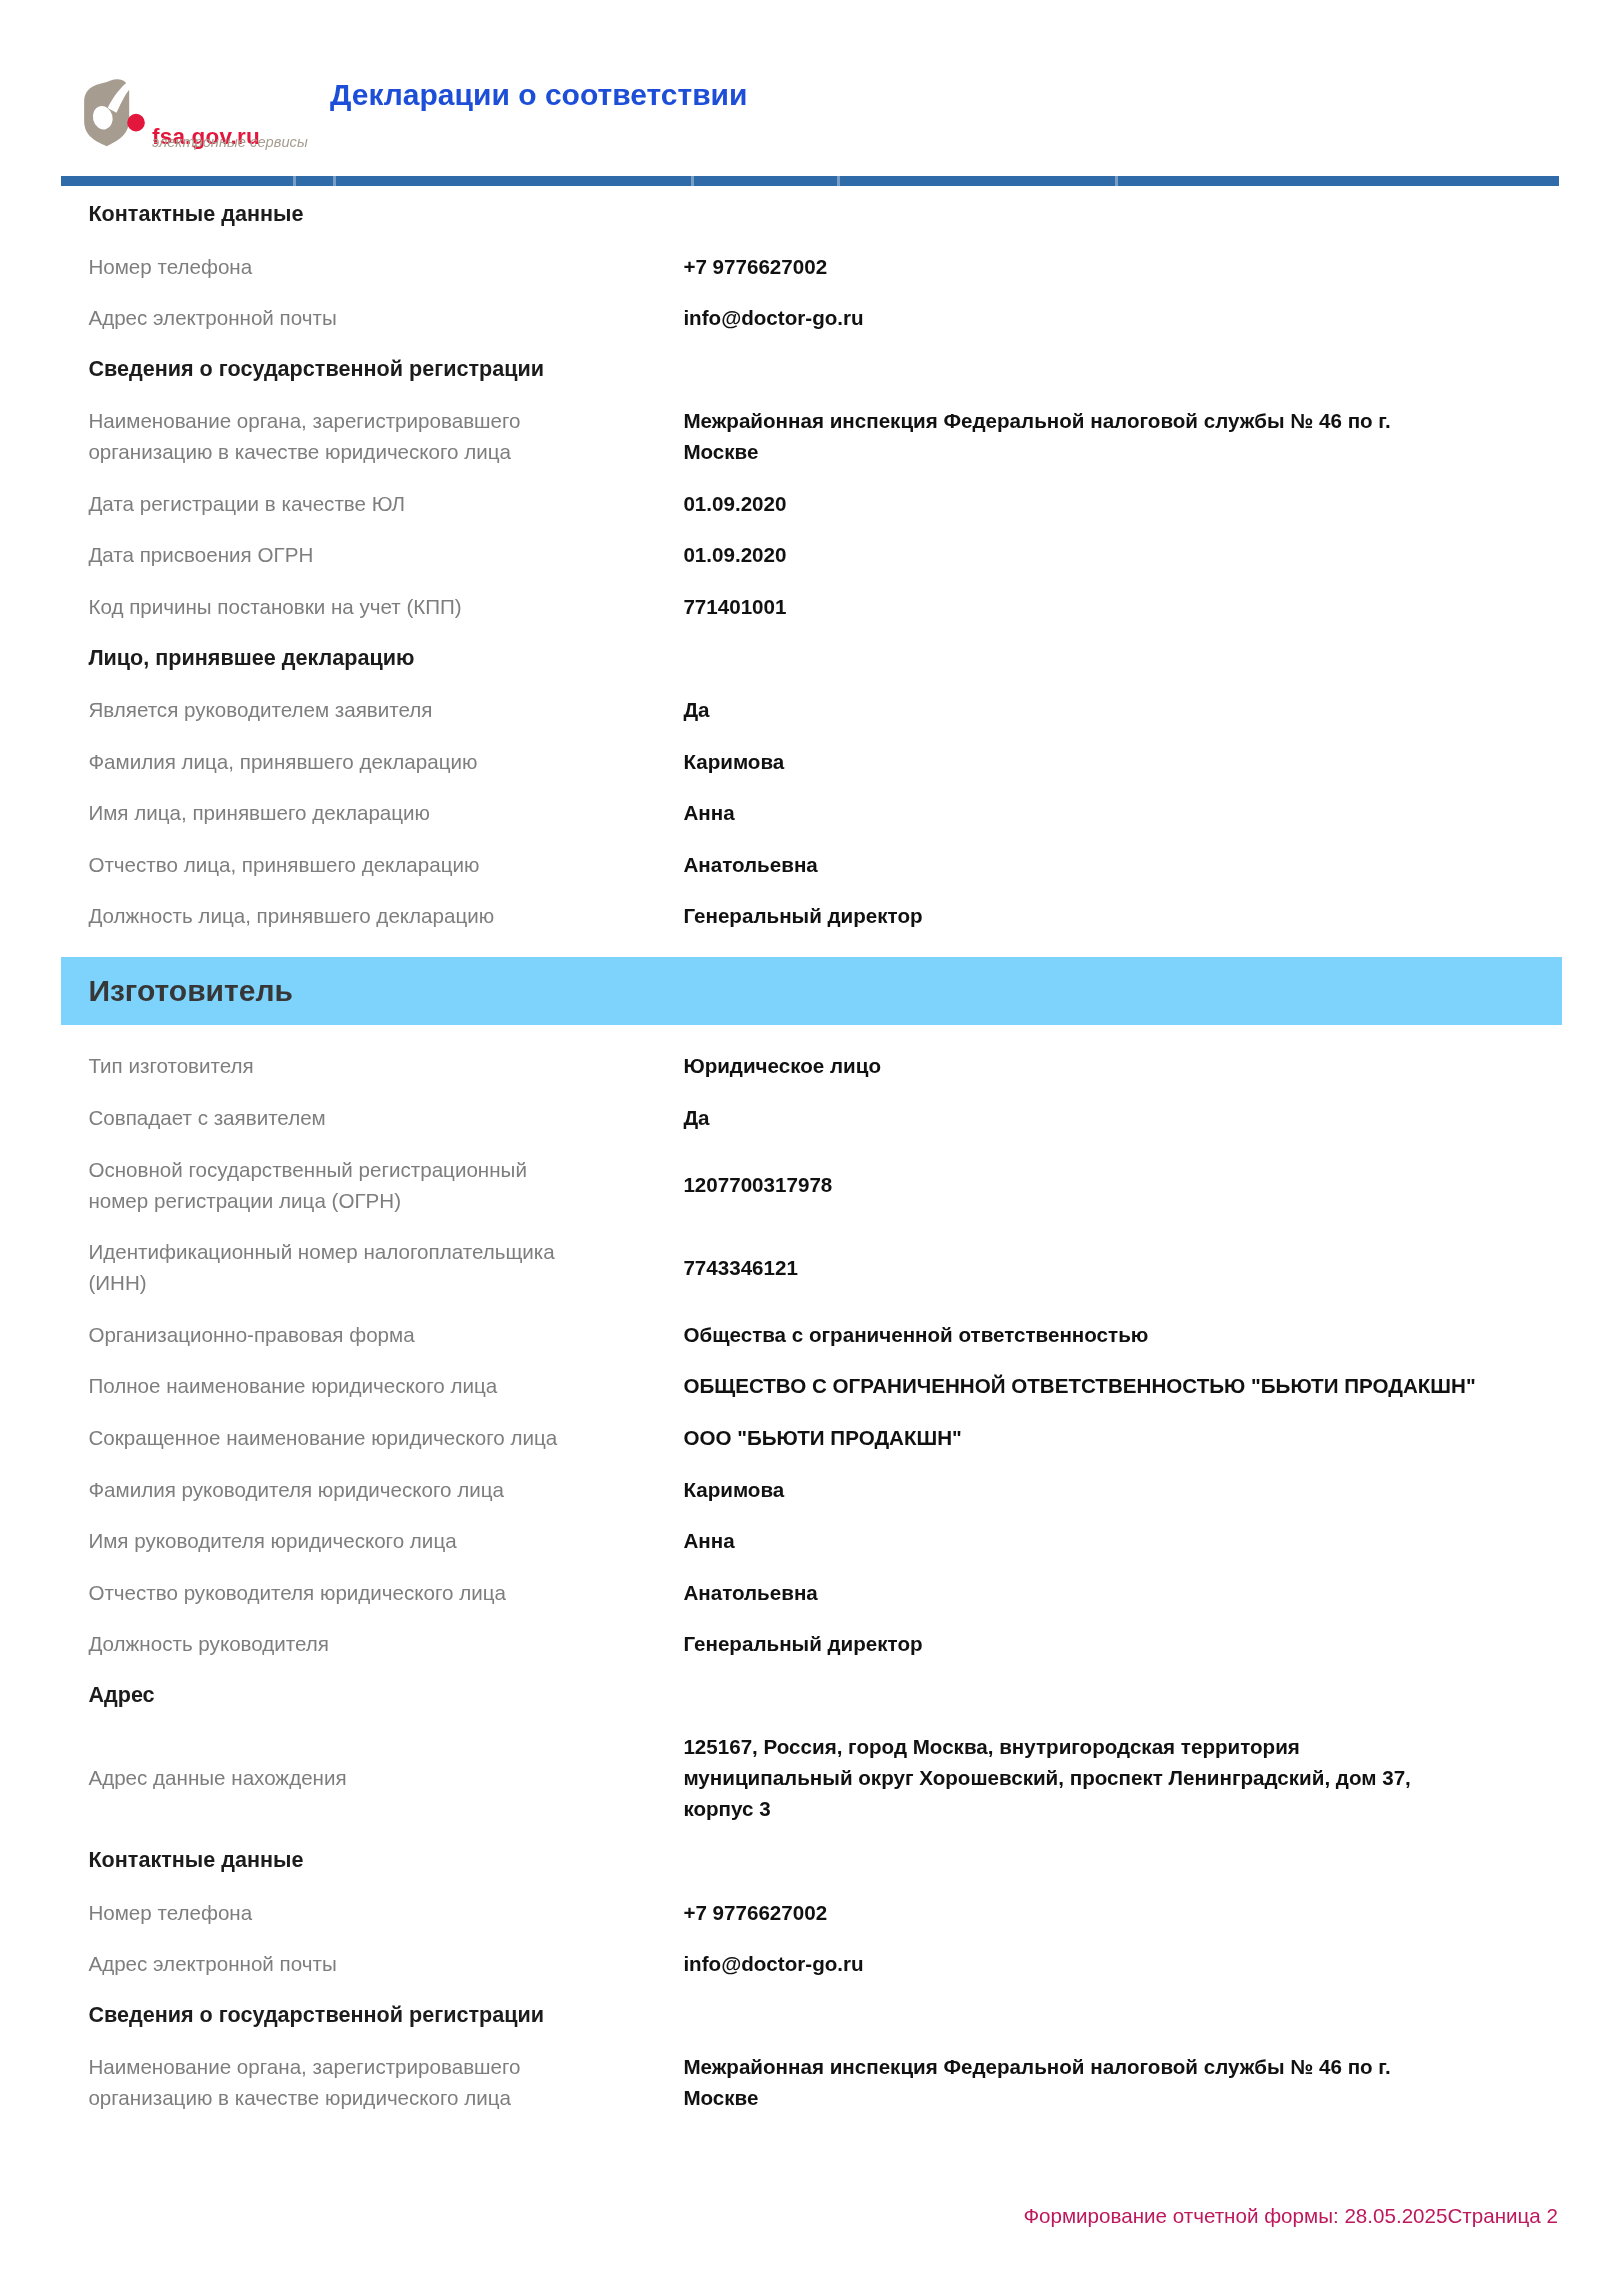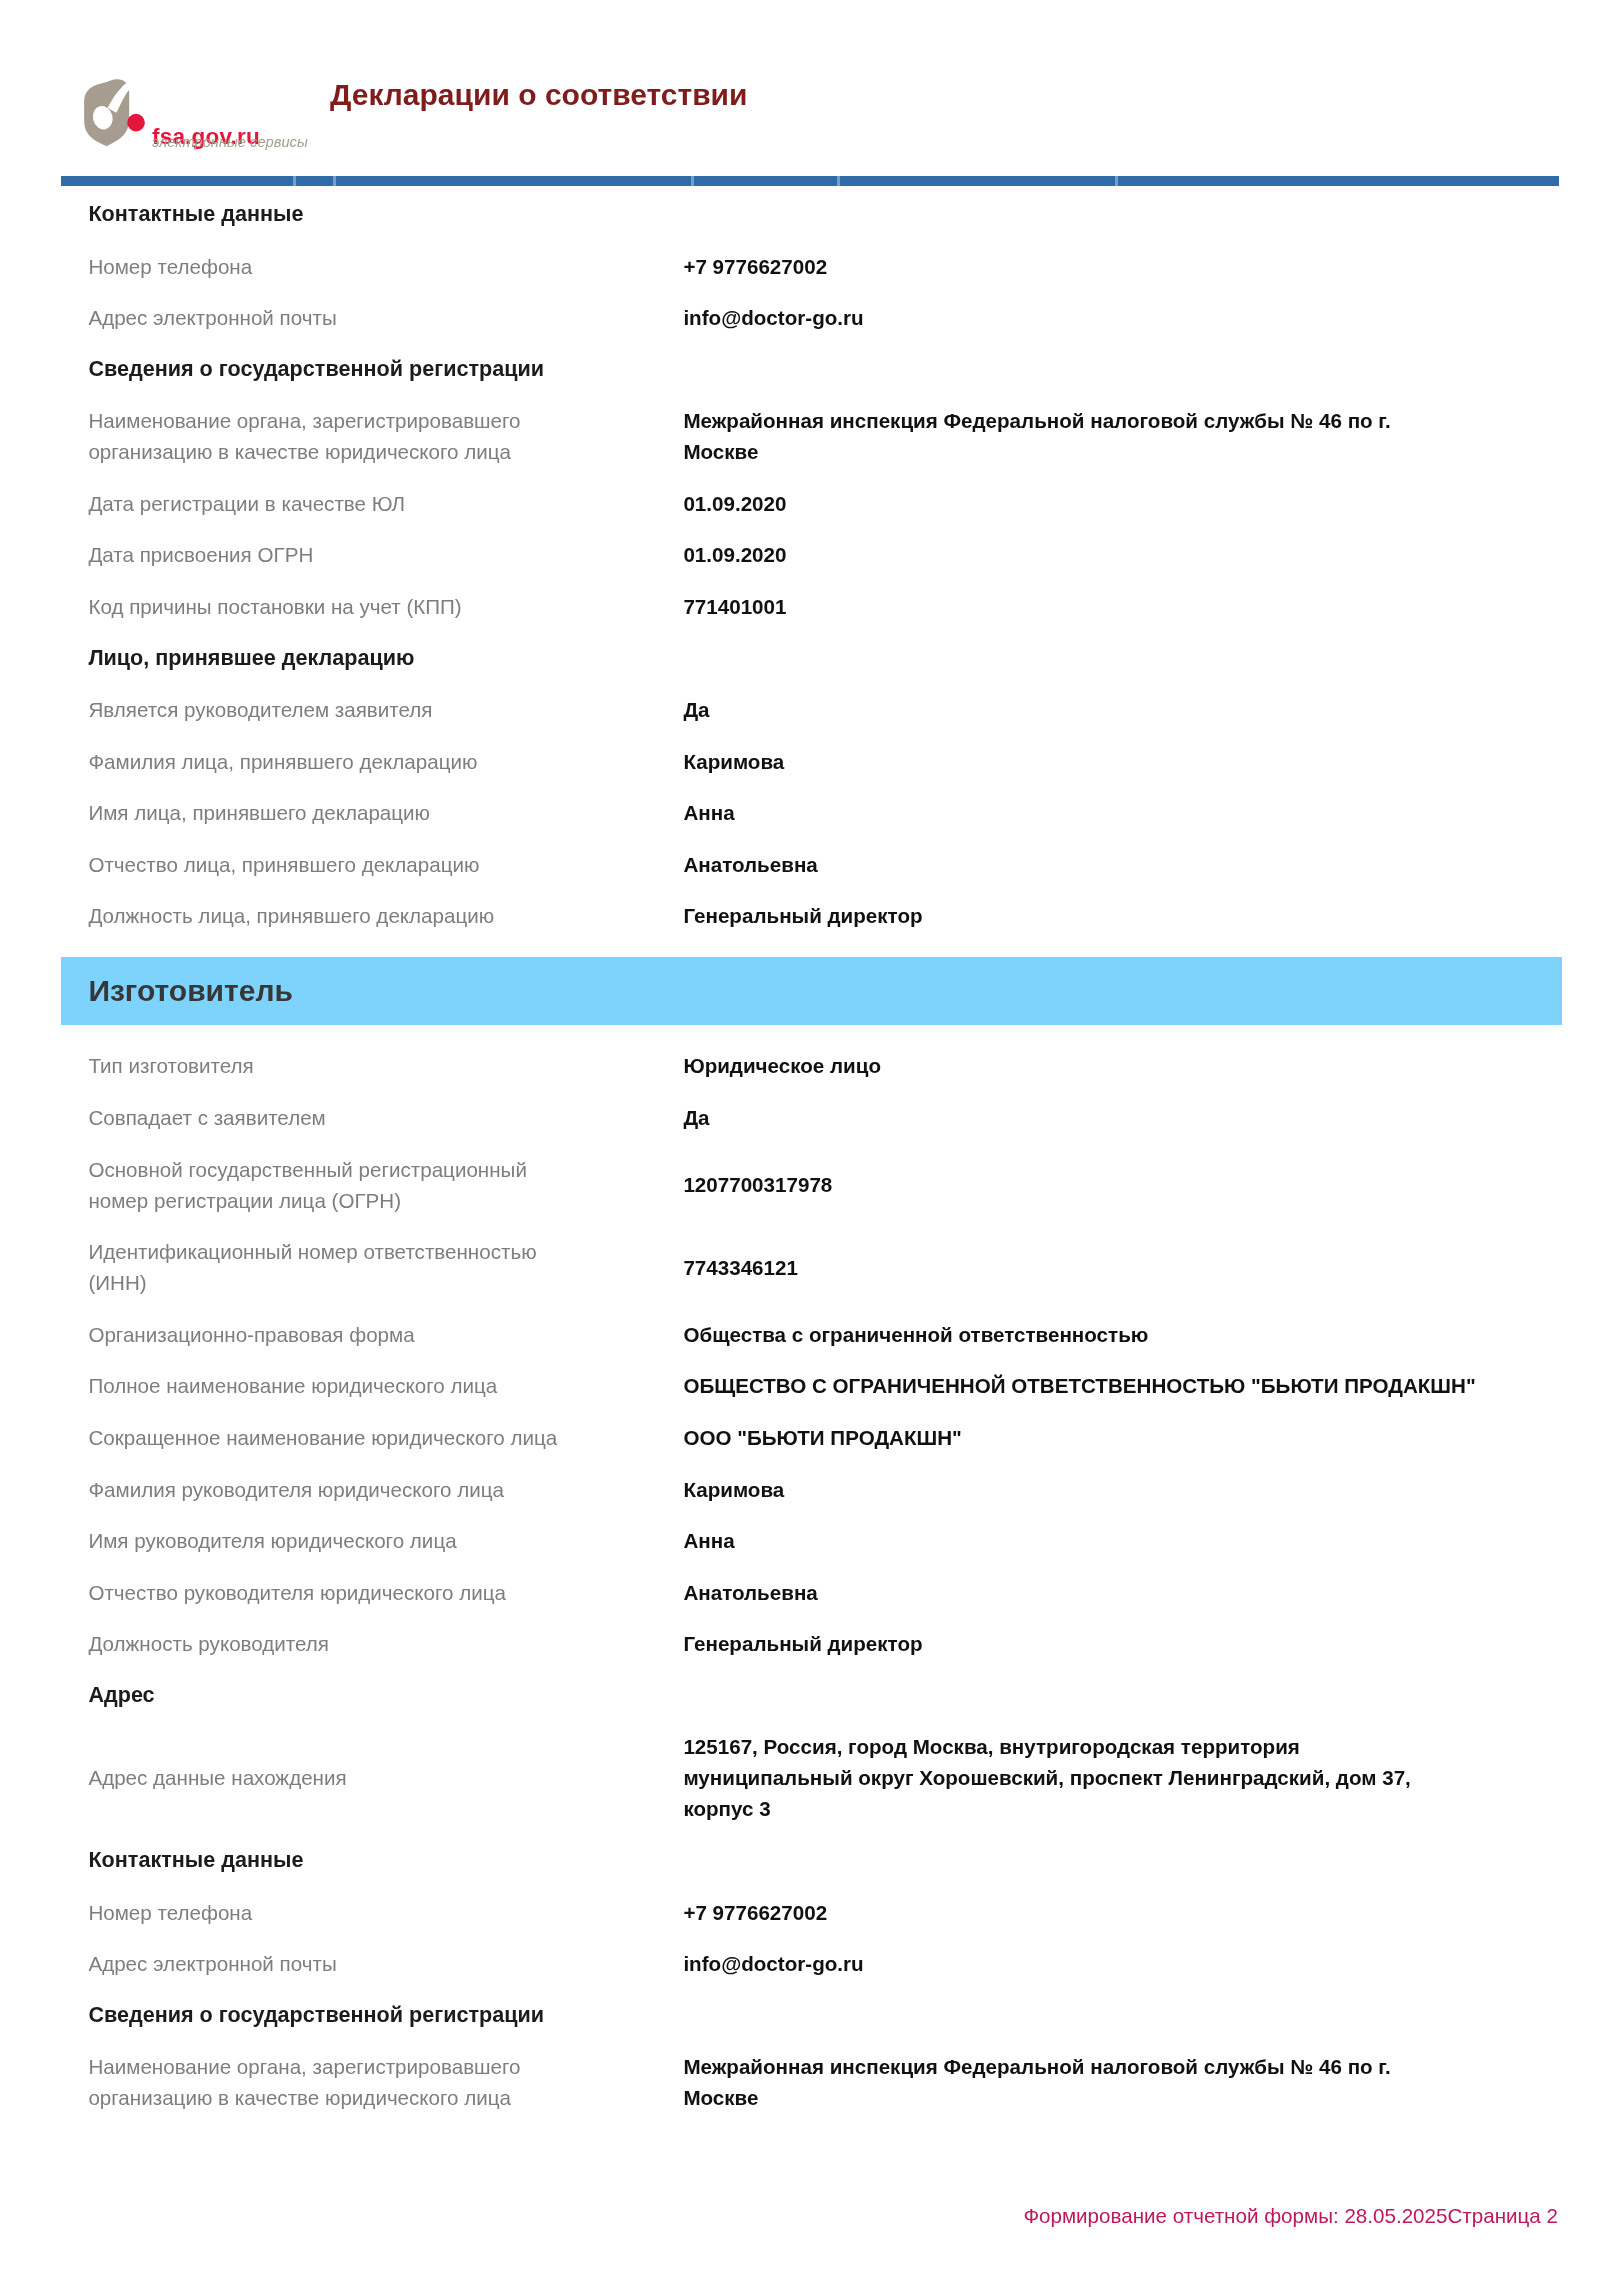--- a/index.html
+++ b/index.html
@@ -6,21 +6,21 @@
   body {
     width:1620px; height:2293px; position:relative; background:#ffffff;
     font-family:"Liberation Sans","DejaVu Sans",sans-serif; color:#161616;
     overflow:hidden;
   }
   
   .logo-wrap { position:absolute; left:83px; top:59px; width:255px; height:103px; }
   .logo-mark { position:absolute; left:0; top:0; }
   .logo-site { position:absolute; left:69px; top:65px; font-size:22.5px; font-weight:bold; letter-spacing:0.2px; }
   .logo-tagline { position:absolute; left:69px; top:75px; font-size:14.7px;font-style:italic; }
-  .page-title { position:absolute; left:330px; top:78px; font-size:30px; font-weight:bold; color:#7f1d1d; }
+  .page-title { position:absolute; left:330px; top:78px; font-size:30px; font-weight:bold; color:#1d4ed8; }
   
   .accent-bar { position:absolute; left:61px; top:176px; width:1498px; height:9.8px; }
   .accent-bar .sep { position:absolute; top:0; width:2.9px; height:9.8px; background:rgba(255,255,255,0.35); }
   
   .content { position:absolute; left:61px; top:199px; width:1501px; }
   .subheader { padding-left:27.4px; font-size:21.6px; font-weight:bold; line-height:29px; margin:0 0 22.5px 0; color:#1c1c1c; }
   .row { display:flex; align-items:center; margin:0 0 20.6px 0; }
   .row .label { width:595px; flex:0 0 595px; padding-left:27.4px; box-sizing:content-box;
     color:#7e7e7e; font-size:20.6px; line-height:31px; white-space:pre-line; }
   .row .value { flex:1; font-size:20.6px; line-height:31px; font-weight:bold; color:#111111; white-space:pre-line; }
@@ -117,21 +117,21 @@
       <div class="row">
         <div class="label">Совпадает с заявителем</div>
         <div class="value">Да</div>
       </div>
       <div class="row">
         <div class="label">Основной государственный регистрационный
 номер регистрации лица (ОГРН)</div>
         <div class="value">1207700317978</div>
       </div>
       <div class="row">
-        <div class="label">Идентификационный номер ответственностью
+        <div class="label">Идентификационный номер налогоплательщика
 (ИНН)</div>
         <div class="value">7743346121</div>
       </div>
       <div class="row">
         <div class="label">Организационно-правовая форма</div>
         <div class="value">Общества с ограниченной ответственностью</div>
       </div>
       <div class="row">
         <div class="label">Полное наименование юридического лица</div>
         <div class="value">ОБЩЕСТВО С ОГРАНИЧЕННОЙ ОТВЕТСТВЕННОСТЬЮ "БЬЮТИ ПРОДАКШН"</div>

